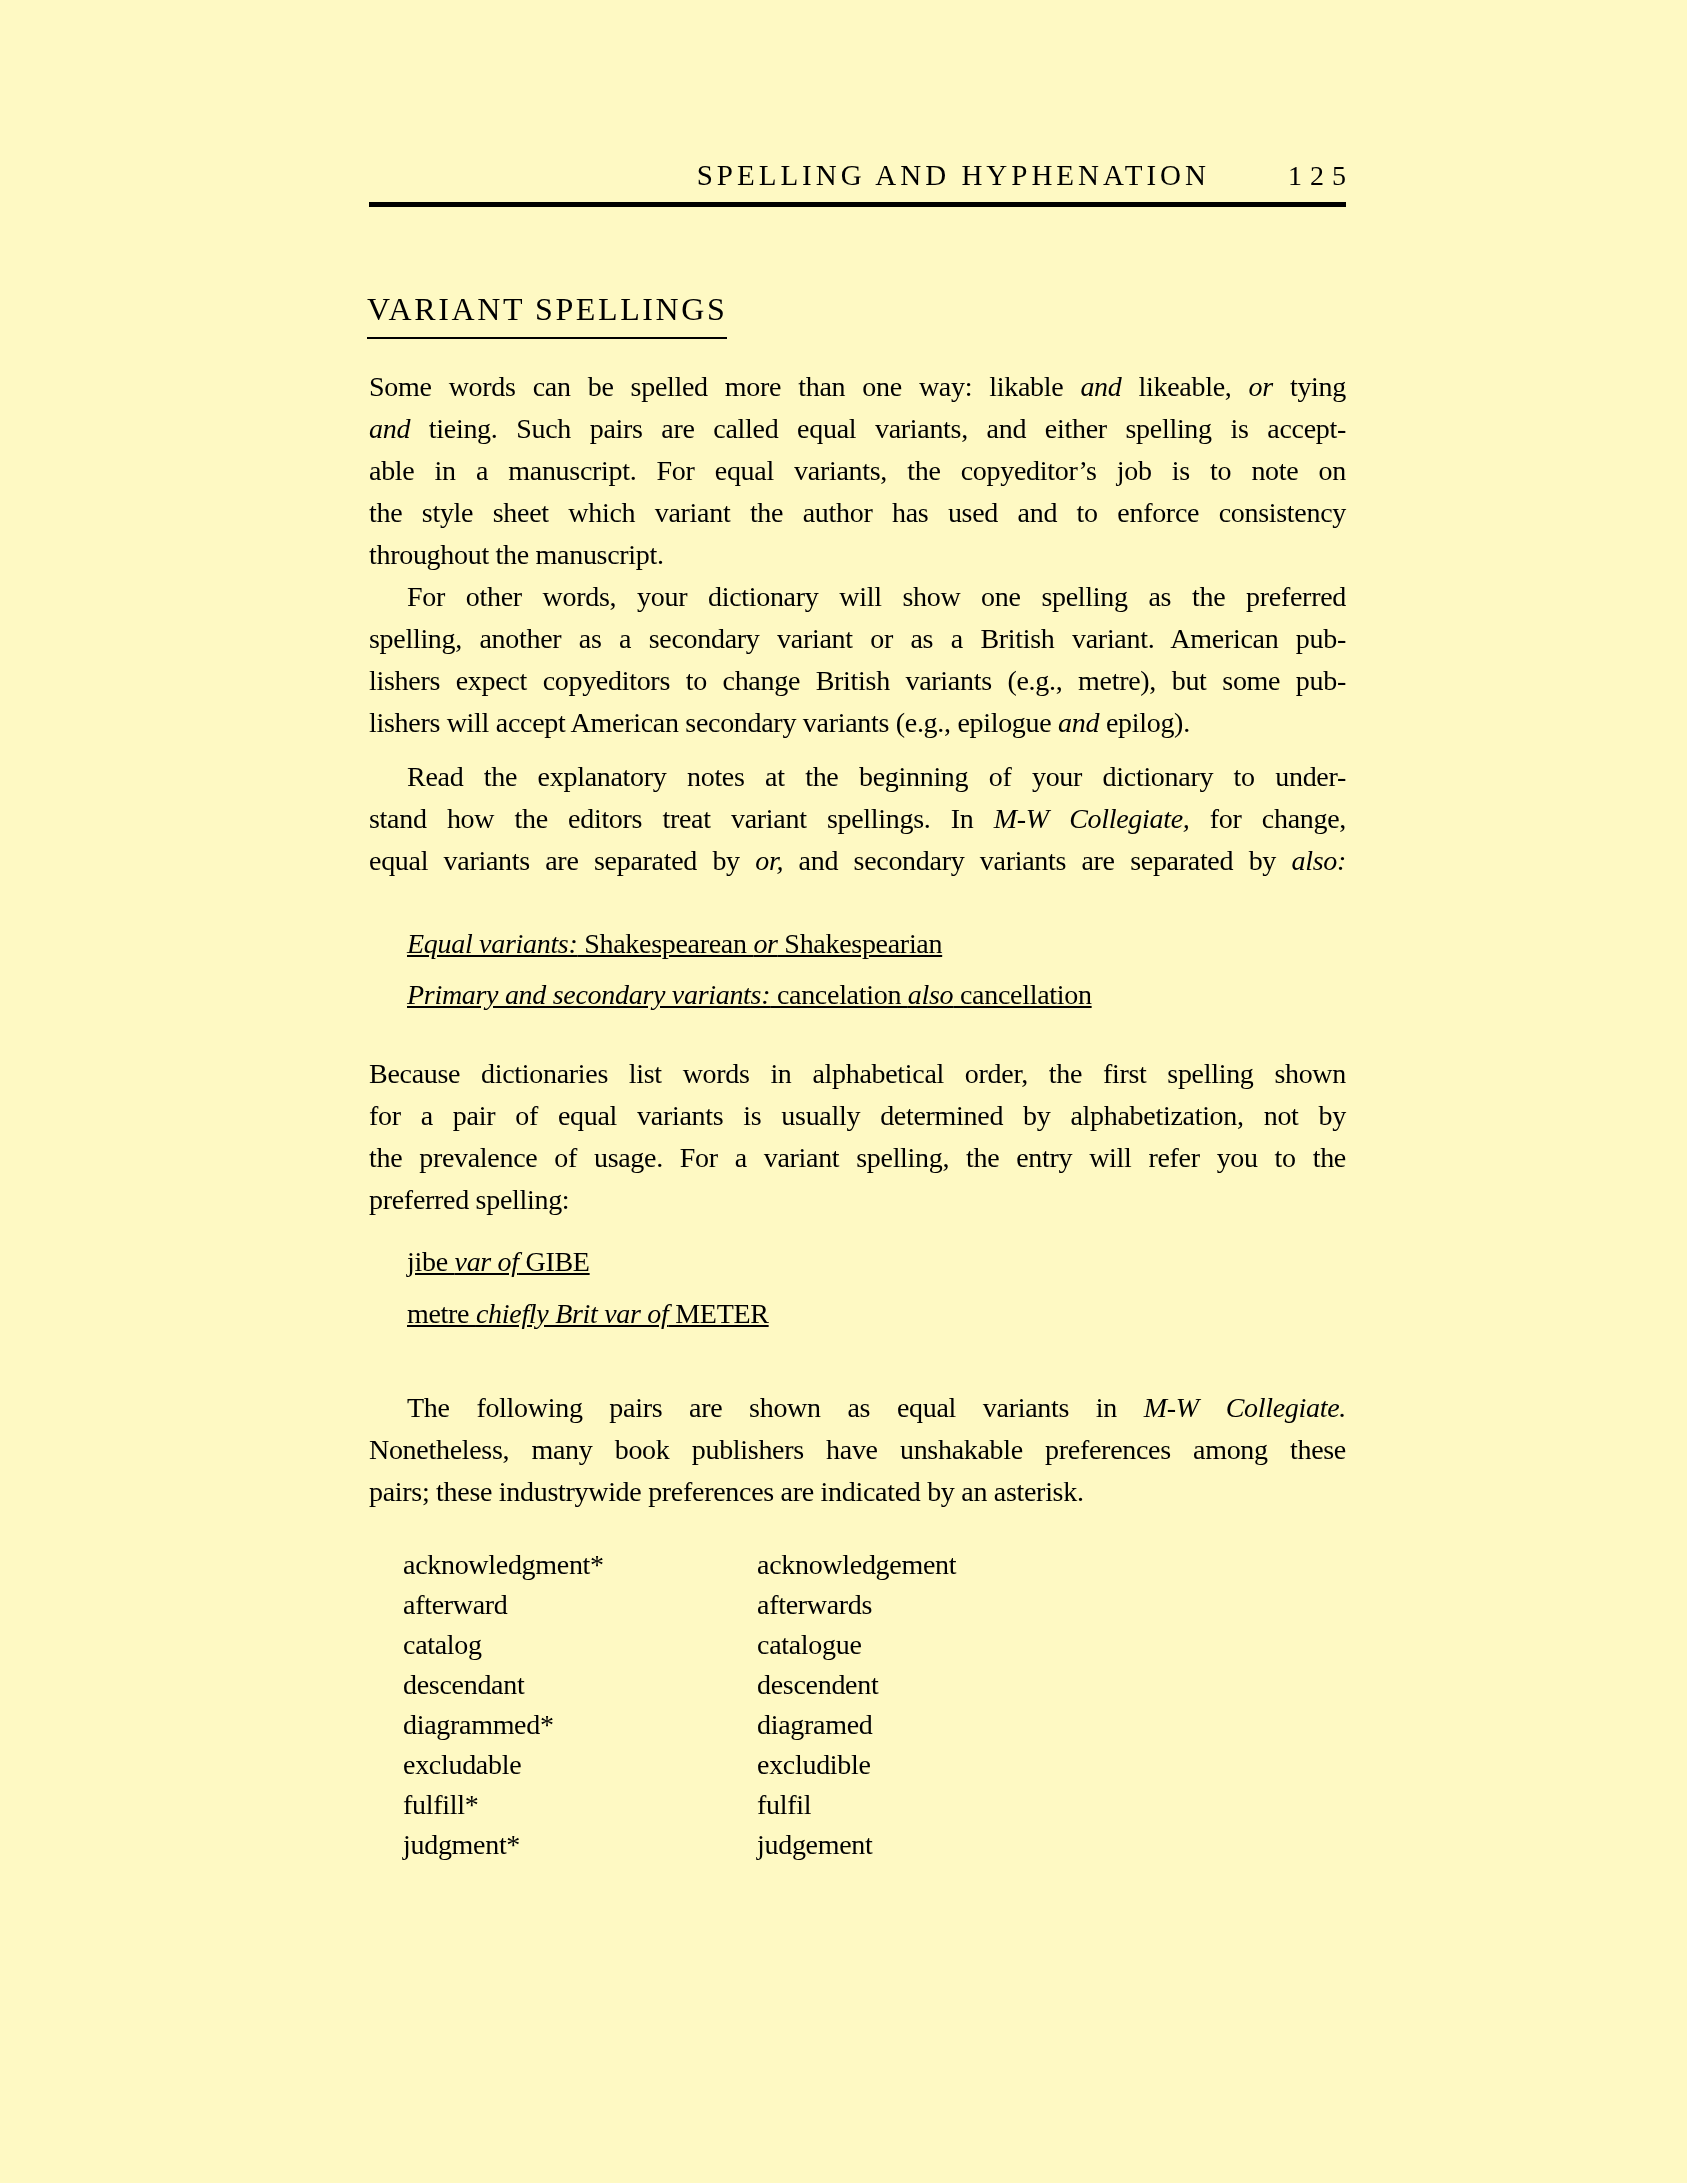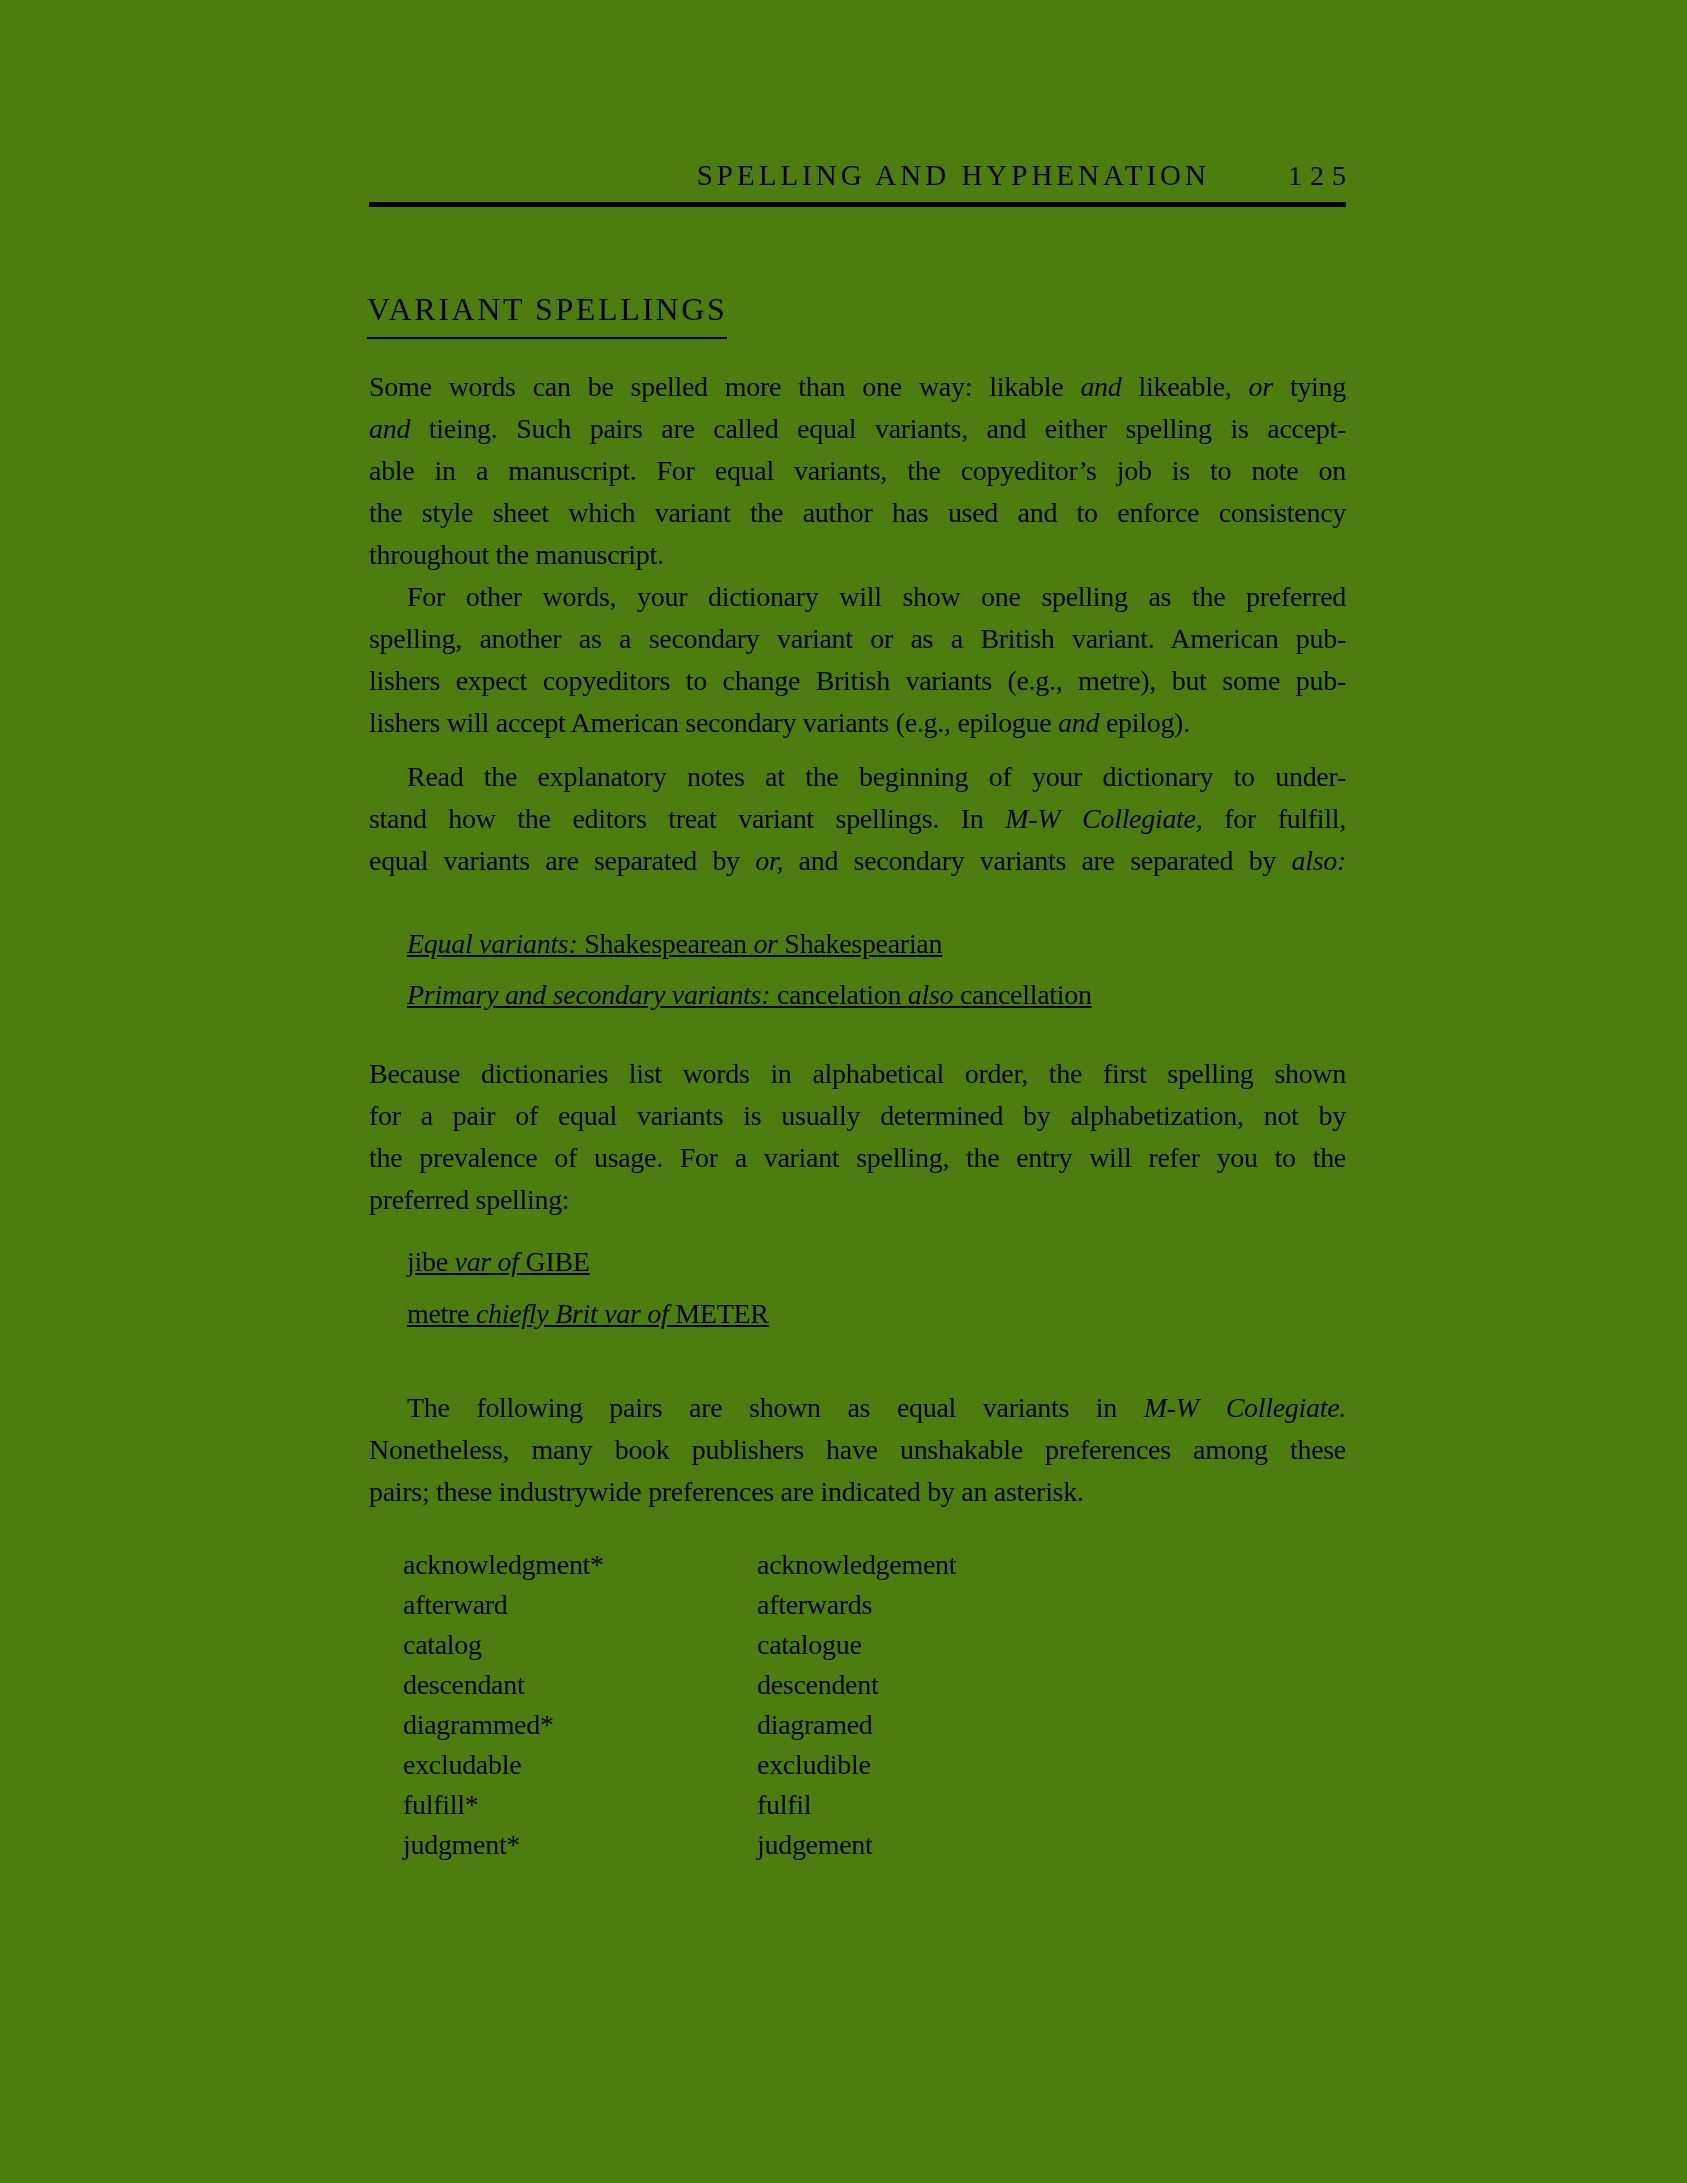--- a/index.html
+++ b/index.html
@@ -1,19 +1,19 @@
 <!DOCTYPE html>
 <html style="font-size:10.6px"><head>
 <meta charset="utf-8">
 <style>
   html,body { margin:0; padding:0; background:#e8e8e8; }
   .page {
     position:relative;
     width:1687px; height:2183px;
-    background:#4d7c0f;
+    background:#fef9c3;
     font-family:"Liberation Serif", serif;
     color:#000;
     overflow:hidden;
   }
   
   .runhead {
     position:absolute; left:369px; top:159px; width:977px;
     display:flex; align-items:baseline;
   }
   .rh-title {
@@ -87,21 +87,21 @@
         <div class="line last" data-name="text-line"><span>throughout the manuscript.</span></div>
       </div>
       <div class="block paragraph" data-name="paragraph-2">
         <div class="line indent" data-name="text-line"><span>For other words, your dictionary will show one spelling as the preferred</span></div>
         <div class="line" data-name="text-line"><span>spelling, another as a secondary variant or as a British variant. American pub-</span></div>
         <div class="line" data-name="text-line"><span>lishers expect copyeditors to change British variants (e.g., metre), but some pub-</span></div>
         <div class="line last" data-name="text-line"><span>lishers will accept American secondary variants (e.g., epilogue </span><span class="it">and</span><span> epilog).</span></div>
       </div>
       <div class="block paragraph" data-name="paragraph-3">
         <div class="line indent" data-name="text-line"><span>Read the explanatory notes at the beginning of your dictionary to under-</span></div>
-        <div class="line" data-name="text-line"><span>stand how the editors treat variant spellings. In </span><span class="it">M-W Collegiate,</span><span> for fulfill,</span></div>
+        <div class="line" data-name="text-line"><span>stand how the editors treat variant spellings. In </span><span class="it">M-W Collegiate,</span><span> for change,</span></div>
         <div class="line" data-name="text-line"><span>equal variants are separated by </span><span class="it">or,</span><span> and secondary variants are separated by </span><span class="it">also:</span></div>
       </div>
       <div class="block examples" data-name="variant-examples">
         <div class="line" data-name="example-line"><span class="it">Equal variants:</span><span> Shakespearean </span><span class="it">or</span><span> Shakespearian</span></div>
         <div class="line" data-name="example-line"><span class="it">Primary and secondary variants:</span><span> cancelation </span><span class="it">also</span><span> cancellation</span></div>
       </div>
       <div class="block paragraph" data-name="paragraph-4">
         <div class="line" data-name="text-line"><span>Because dictionaries list words in alphabetical order, the first spelling shown</span></div>
         <div class="line" data-name="text-line"><span>for a pair of equal variants is usually determined by alphabetization, not by</span></div>
         <div class="line" data-name="text-line"><span>the prevalence of usage. For a variant spelling, the entry will refer you to the</span></div>

